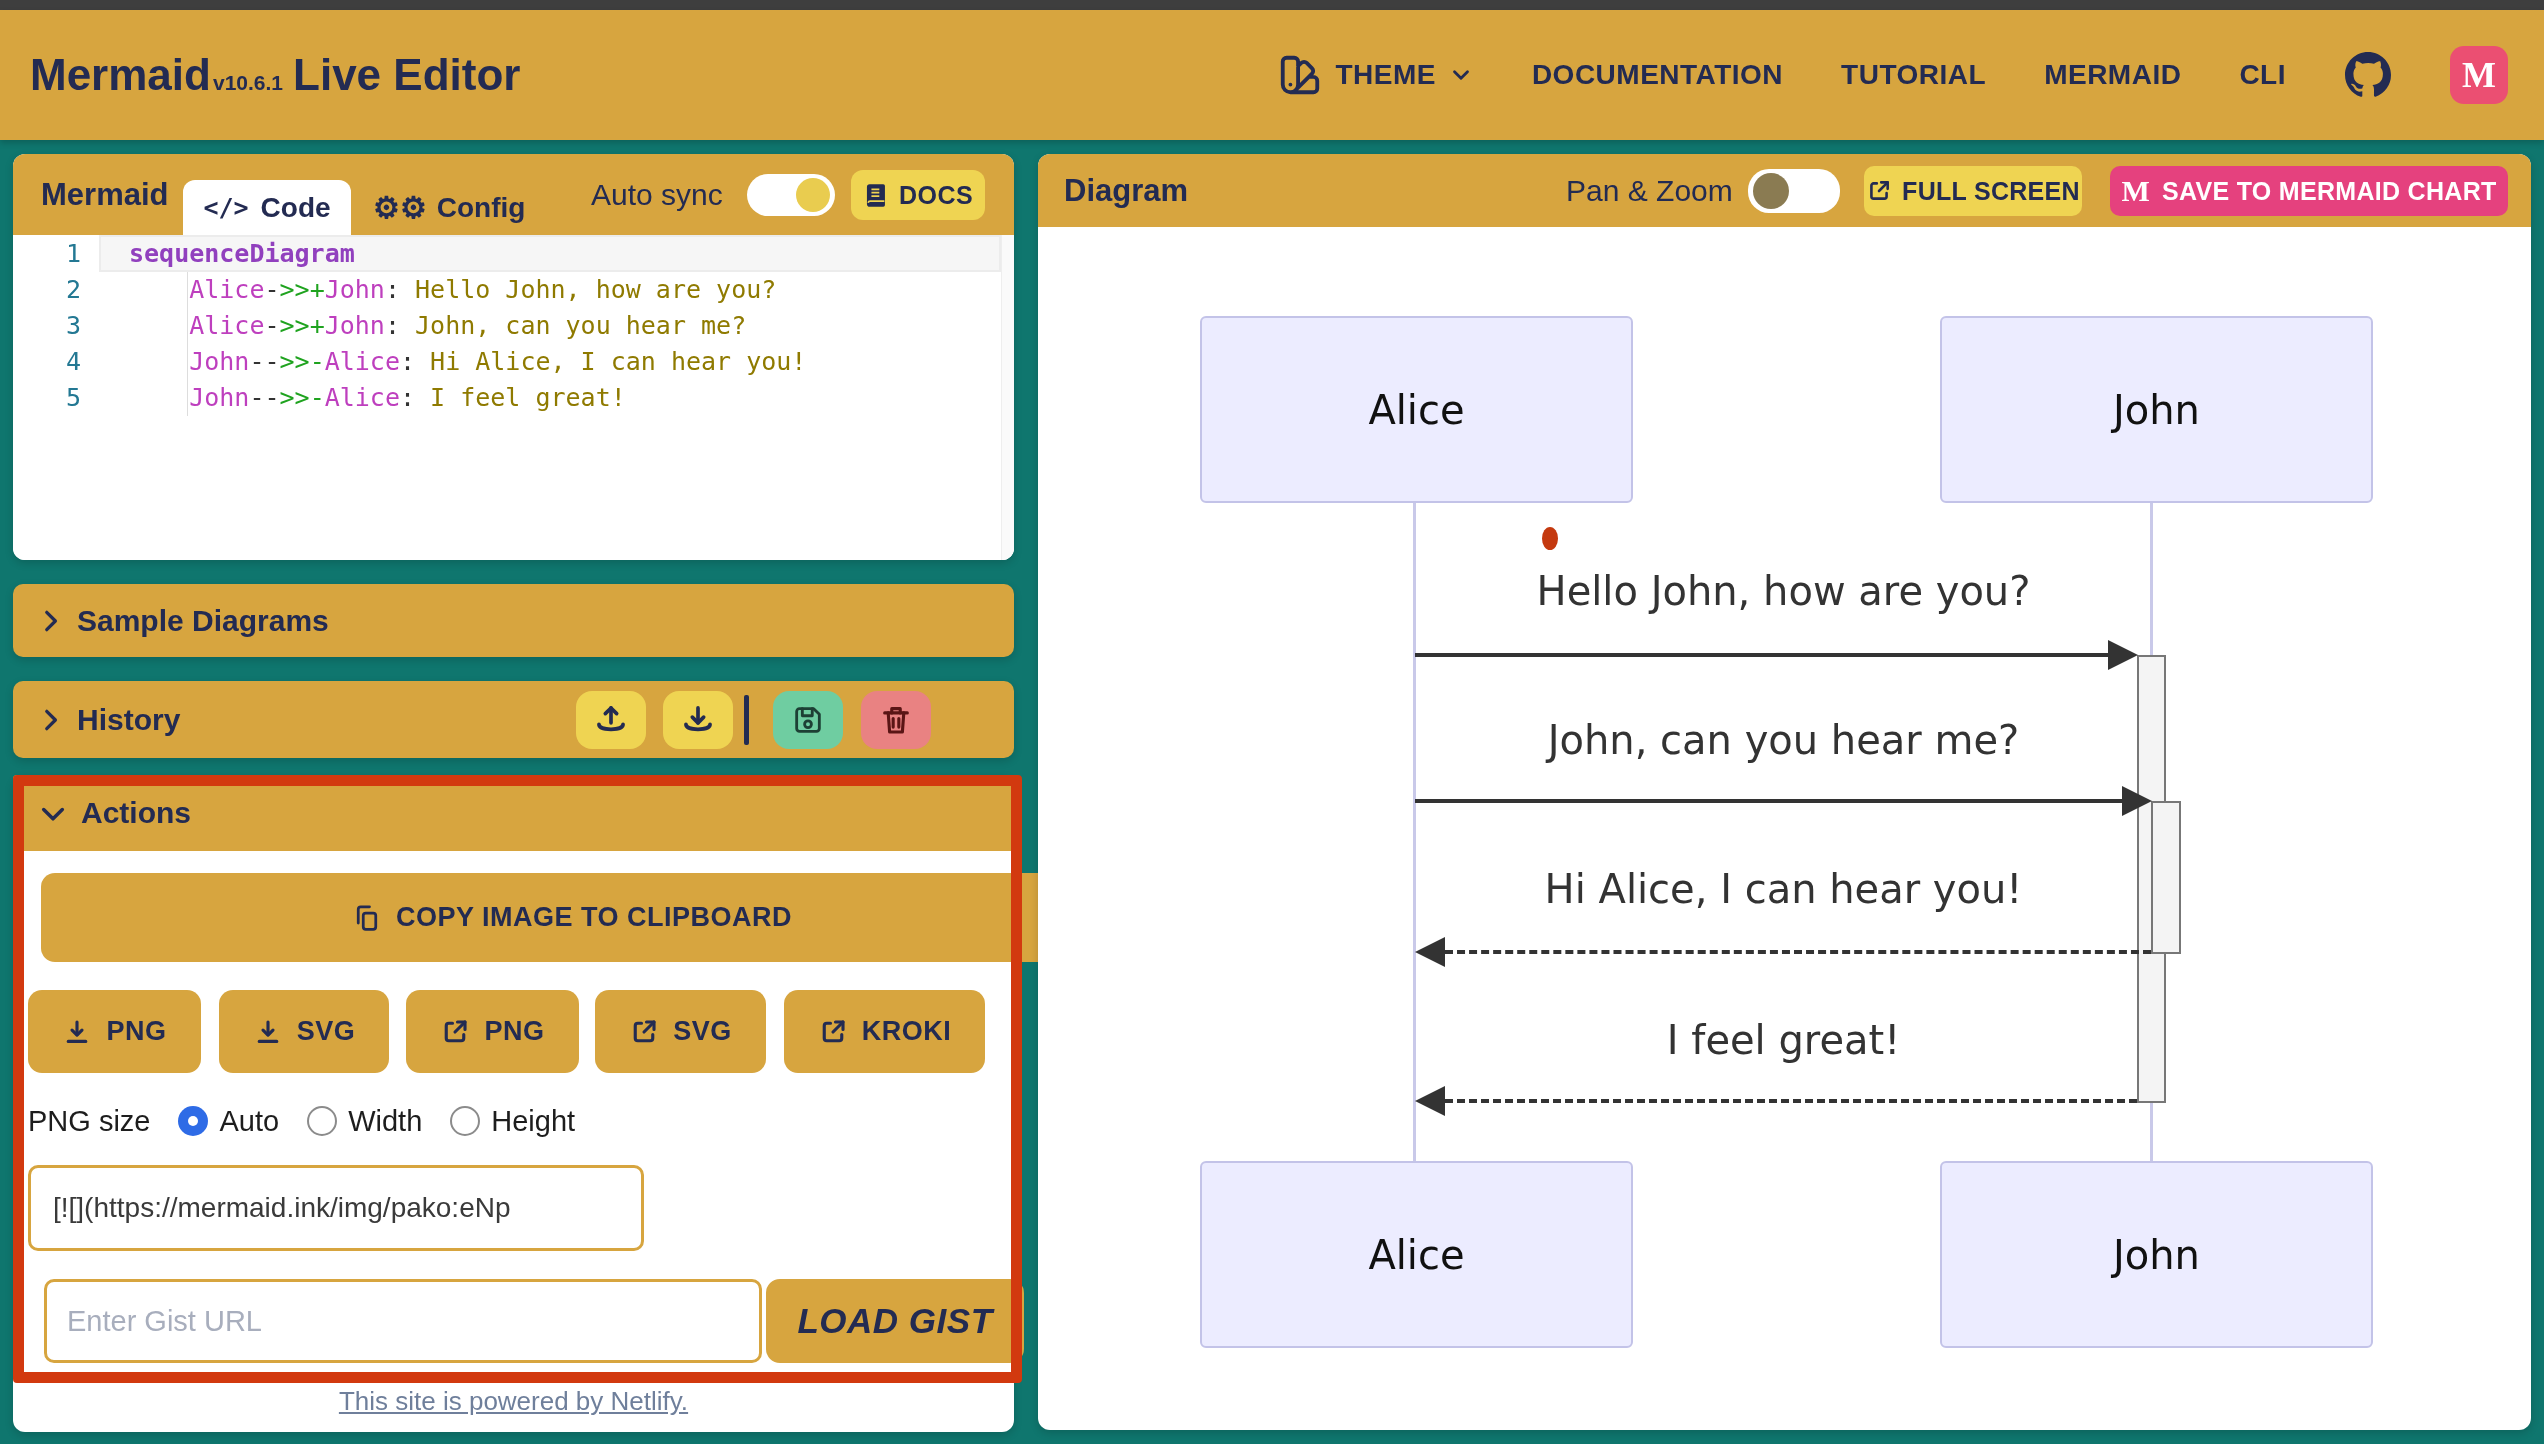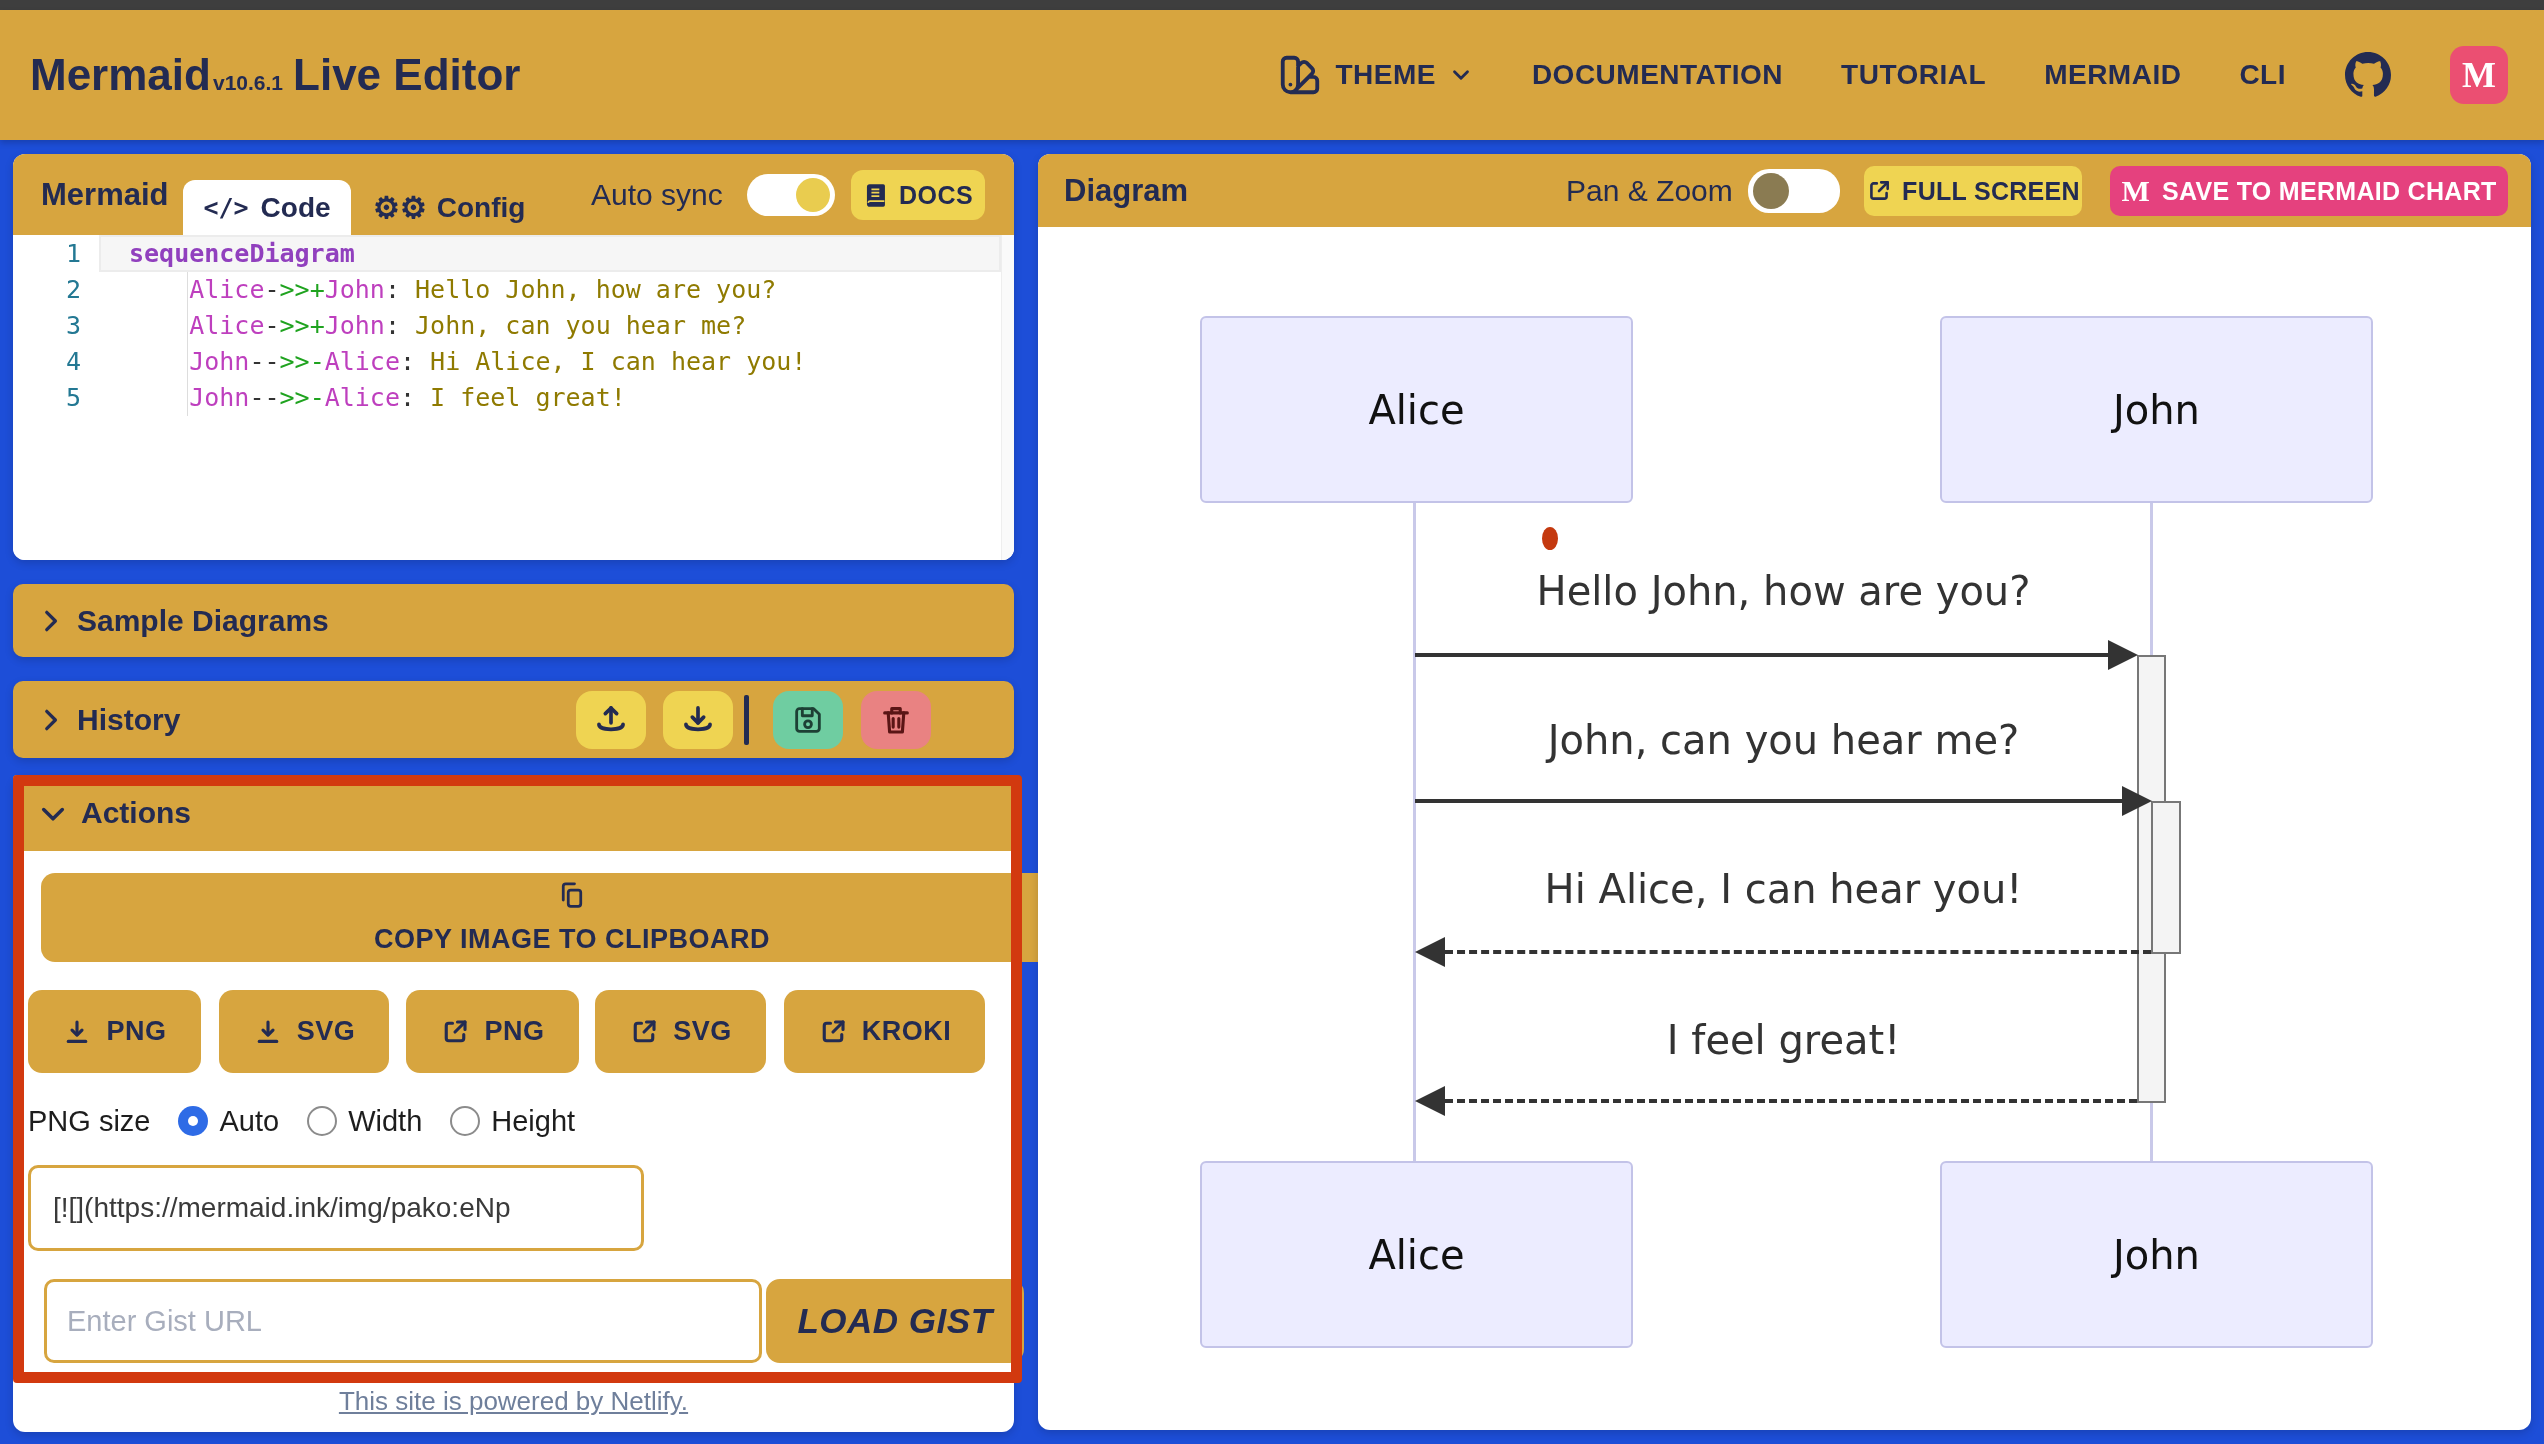--- a/index.html
+++ b/index.html
@@ -2,21 +2,21 @@
 <html><head>
 <meta charset="utf-8">
 <style>
   :root{
     --gold:#D7A53F; --yellow:#EFD452; --navy:#232B52; --pink:#E5417E;
     --green:#6FCDA1; --redbtn:#E98282; --redline:#D2390F;
     --actor-fill:#ECECFF; --actor-border:#C3C3E8; --life:#C9C9E9;
   }
   *{margin:0;padding:0;box-sizing:border-box;}
   body{font-family:"Liberation Sans",sans-serif;background:#E9E9E9;}
-  #page{position:relative;width:2544px;height:1444px;background:#1d4ed8;overflow:hidden;}
+  #page{position:relative;width:2544px;height:1444px;background:#0f766e;overflow:hidden;}
   .abs{position:absolute;}
   .ic svg{display:block;}
   button{border:none;cursor:pointer;font-family:"Liberation Sans",sans-serif;}
 
   
   #topstrip{left:0;top:0;width:2544px;height:10px;background:#3E3E3E;}
   #appbar{left:0;top:10px;width:2544px;height:130px;background:var(--gold);box-shadow:0 3px 6px rgba(0,0,0,.18);}
   #logo{position:absolute;left:30px;top:0;height:130px;display:flex;align-items:baseline;padding-top:40px;color:var(--navy);}
   #logo .brand{font-size:44px;font-weight:800;}
   #logo .ver{font-size:21px;font-weight:600;margin-left:2px;}
@@ -68,21 +68,21 @@
   .hbtn.red{background:var(--redbtn);}
   .hb0{left:563px;} .hb1{left:650px;} .hb2{left:760px;} .hb3{left:848px;}
   .hdivider{position:absolute;left:731px;top:14px;width:5px;height:50px;background:var(--navy);border-radius:2px;}
 
   
   #actions-card{left:13px;top:775px;width:1001px;height:657px;}
   #actions-head{position:absolute;left:0;top:0;width:100%;height:76px;background:var(--gold);border-radius:4px 4px 0 0;}
   #actions-head .sec-head{padding-left:26px;}
   #red-annotation{left:13px;top:775px;width:1009px;height:608px;border:11px solid var(--redline);border-radius:4px;z-index:40;pointer-events:none;}
   .goldbtn{background:var(--gold);border-radius:14px;color:var(--navy);font-weight:800;display:flex;align-items:center;justify-content:center;gap:14px;letter-spacing:.5px;}
-  #copy-image-btn{position:absolute;left:28px;top:98px;width:1062px;height:89px;font-size:27px;flex-direction:column;}
+  #copy-image-btn{position:absolute;left:28px;top:98px;width:1062px;height:89px;font-size:27px;}
   .ebtn{position:absolute;top:215px;height:83px;font-size:27px;}
   .eb0{left:15px;width:173px;} .eb1{left:206px;width:170px;} .eb2{left:393px;width:173px;} .eb3{left:582px;width:171px;} .eb4{left:771px;width:201px;}
   #pngsize-row{position:absolute;left:15px;top:322px;height:48px;display:flex;align-items:center;gap:28px;font-size:29px;color:#1d1d1d;}
   .radio-opt{display:flex;align-items:center;gap:11px;cursor:pointer;}
   .radio{width:30px;height:30px;border-radius:50%;background:#fff;border:2px solid #8b8b8b;position:relative;flex:none;}
   .radio.checked{border:none;background:#2E6BE6;}
   .radio.checked::after{content:"";position:absolute;left:10px;top:10px;width:10px;height:10px;border-radius:50%;background:#fff;}
   .gold-input{position:absolute;border:3px solid var(--gold);border-radius:10px;background:#fff;font-size:28px;color:#3a3a3a;padding:0 20px;font-family:"Liberation Sans",sans-serif;outline:none;}
   .gold-input::placeholder{color:#A8AEBD;}
   #markdown-input{left:15px;top:390px;width:616px;height:86px;padding-left:22px;}

